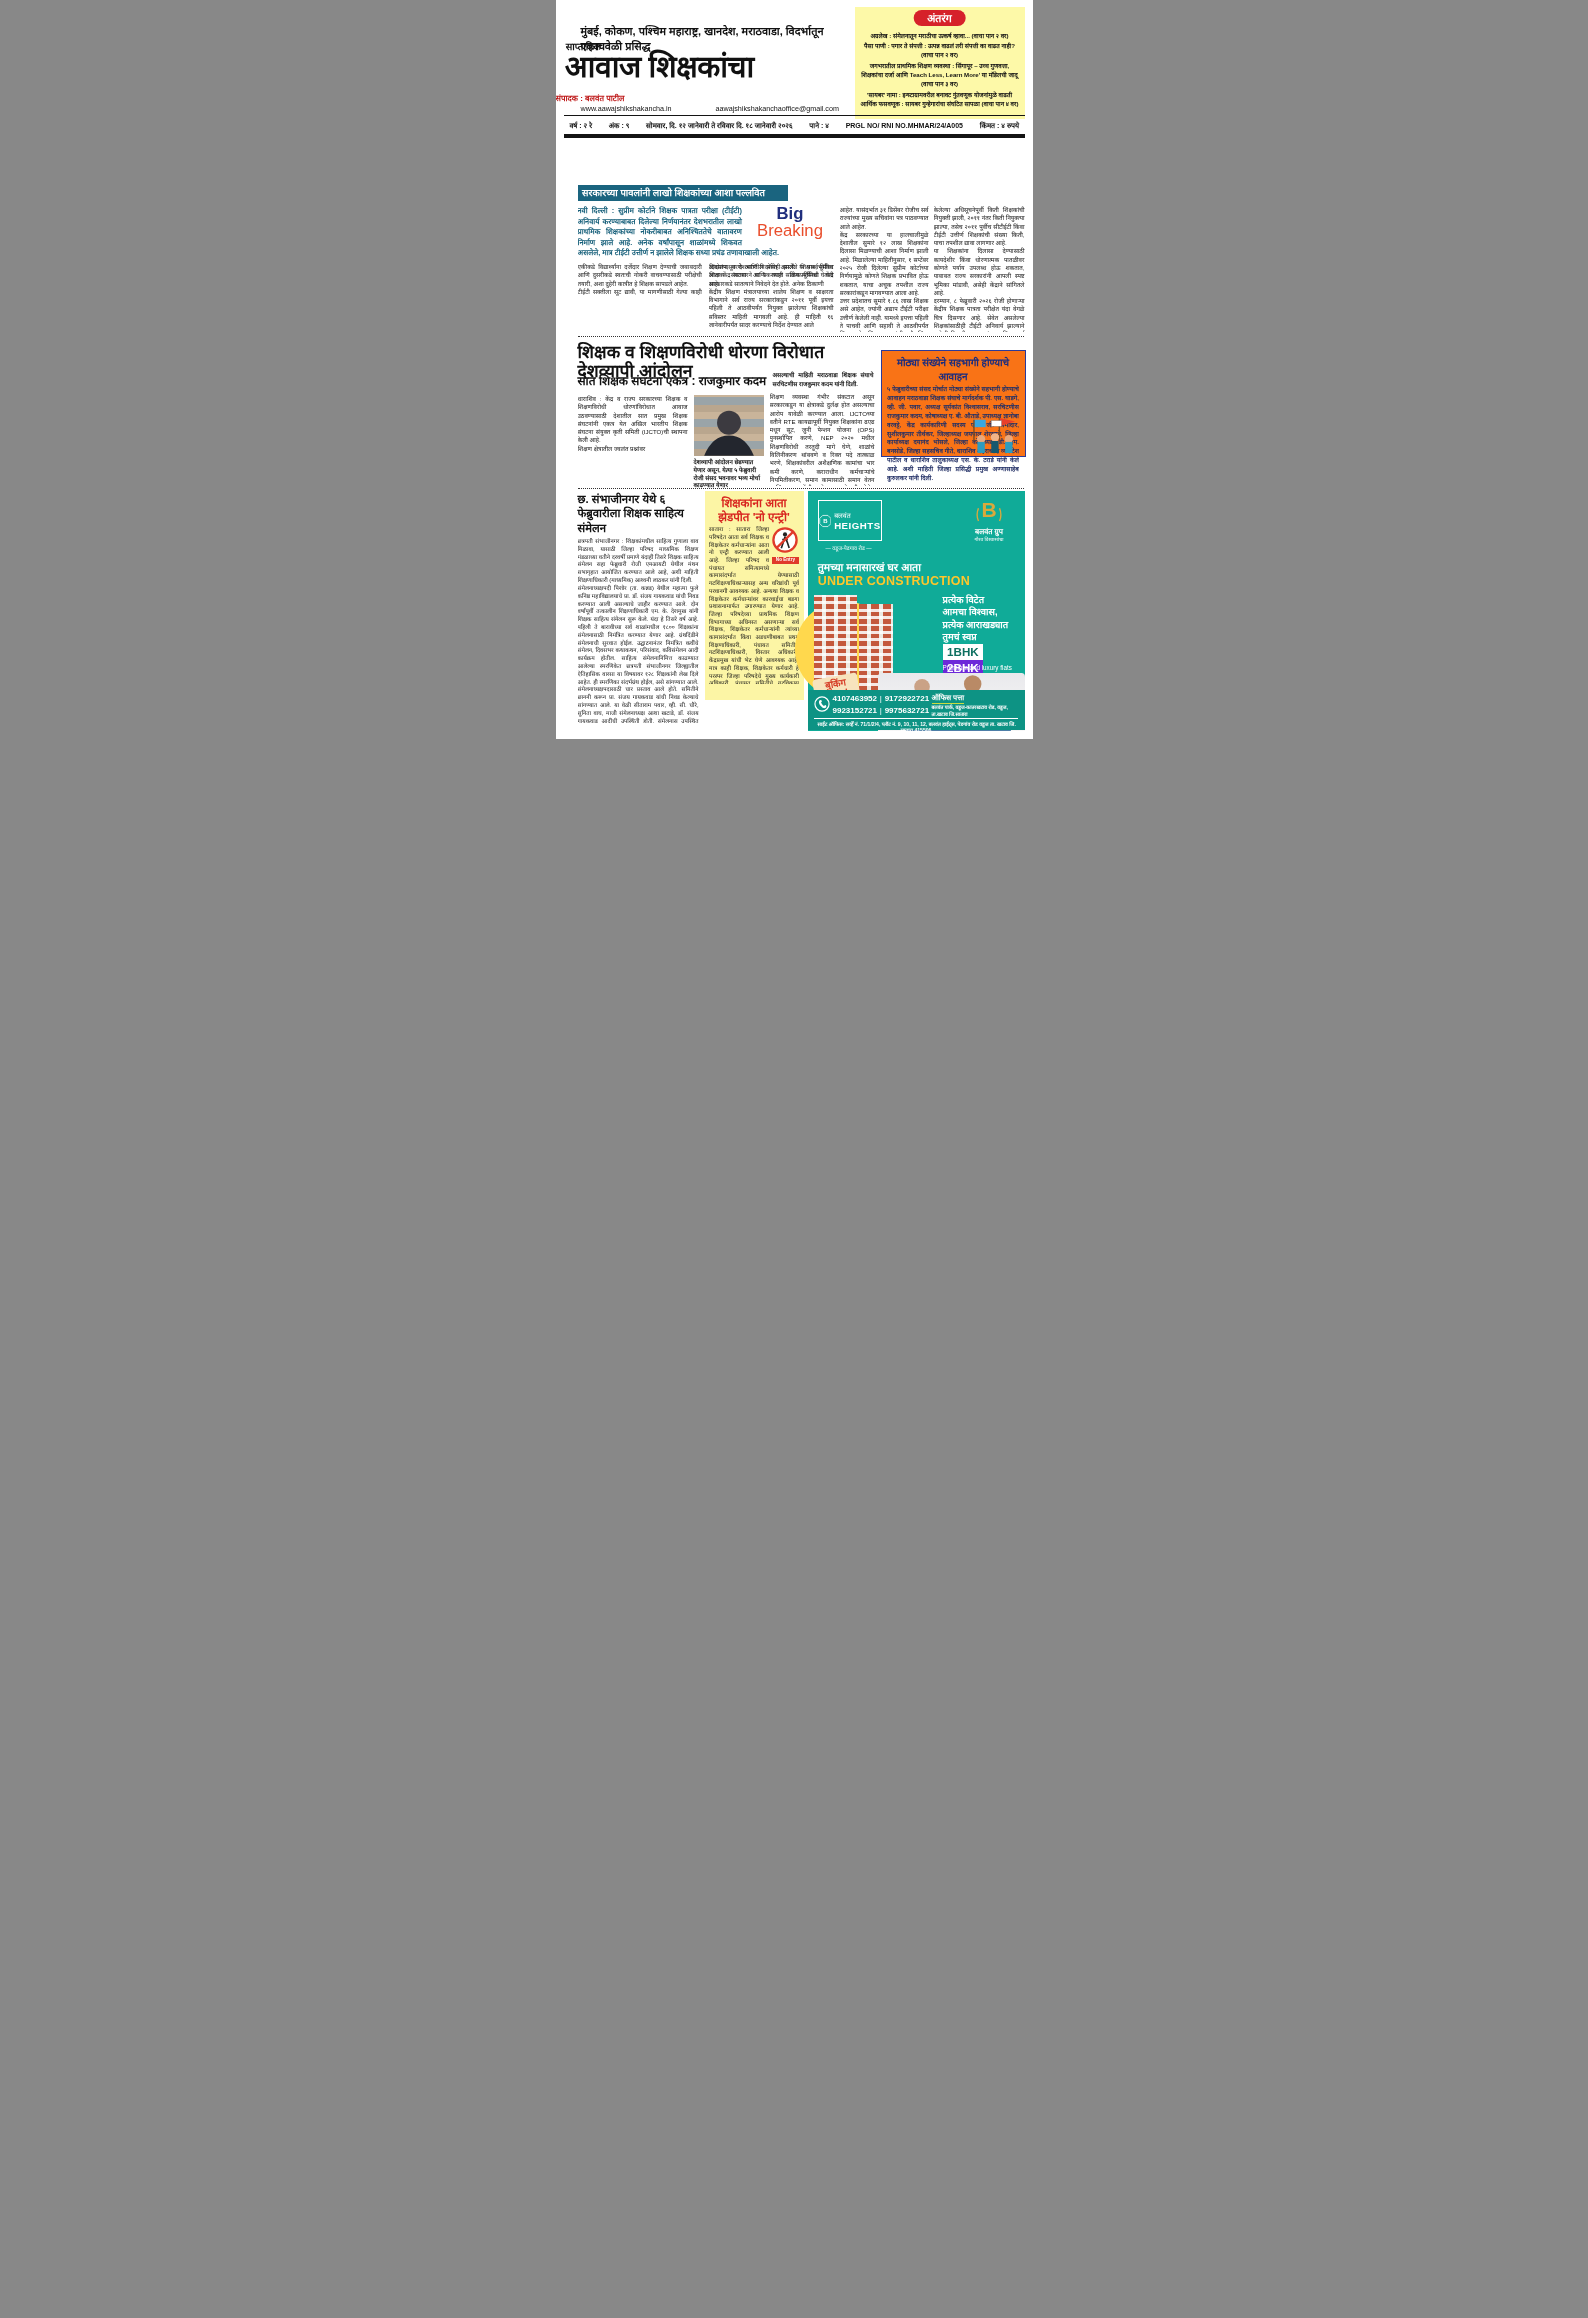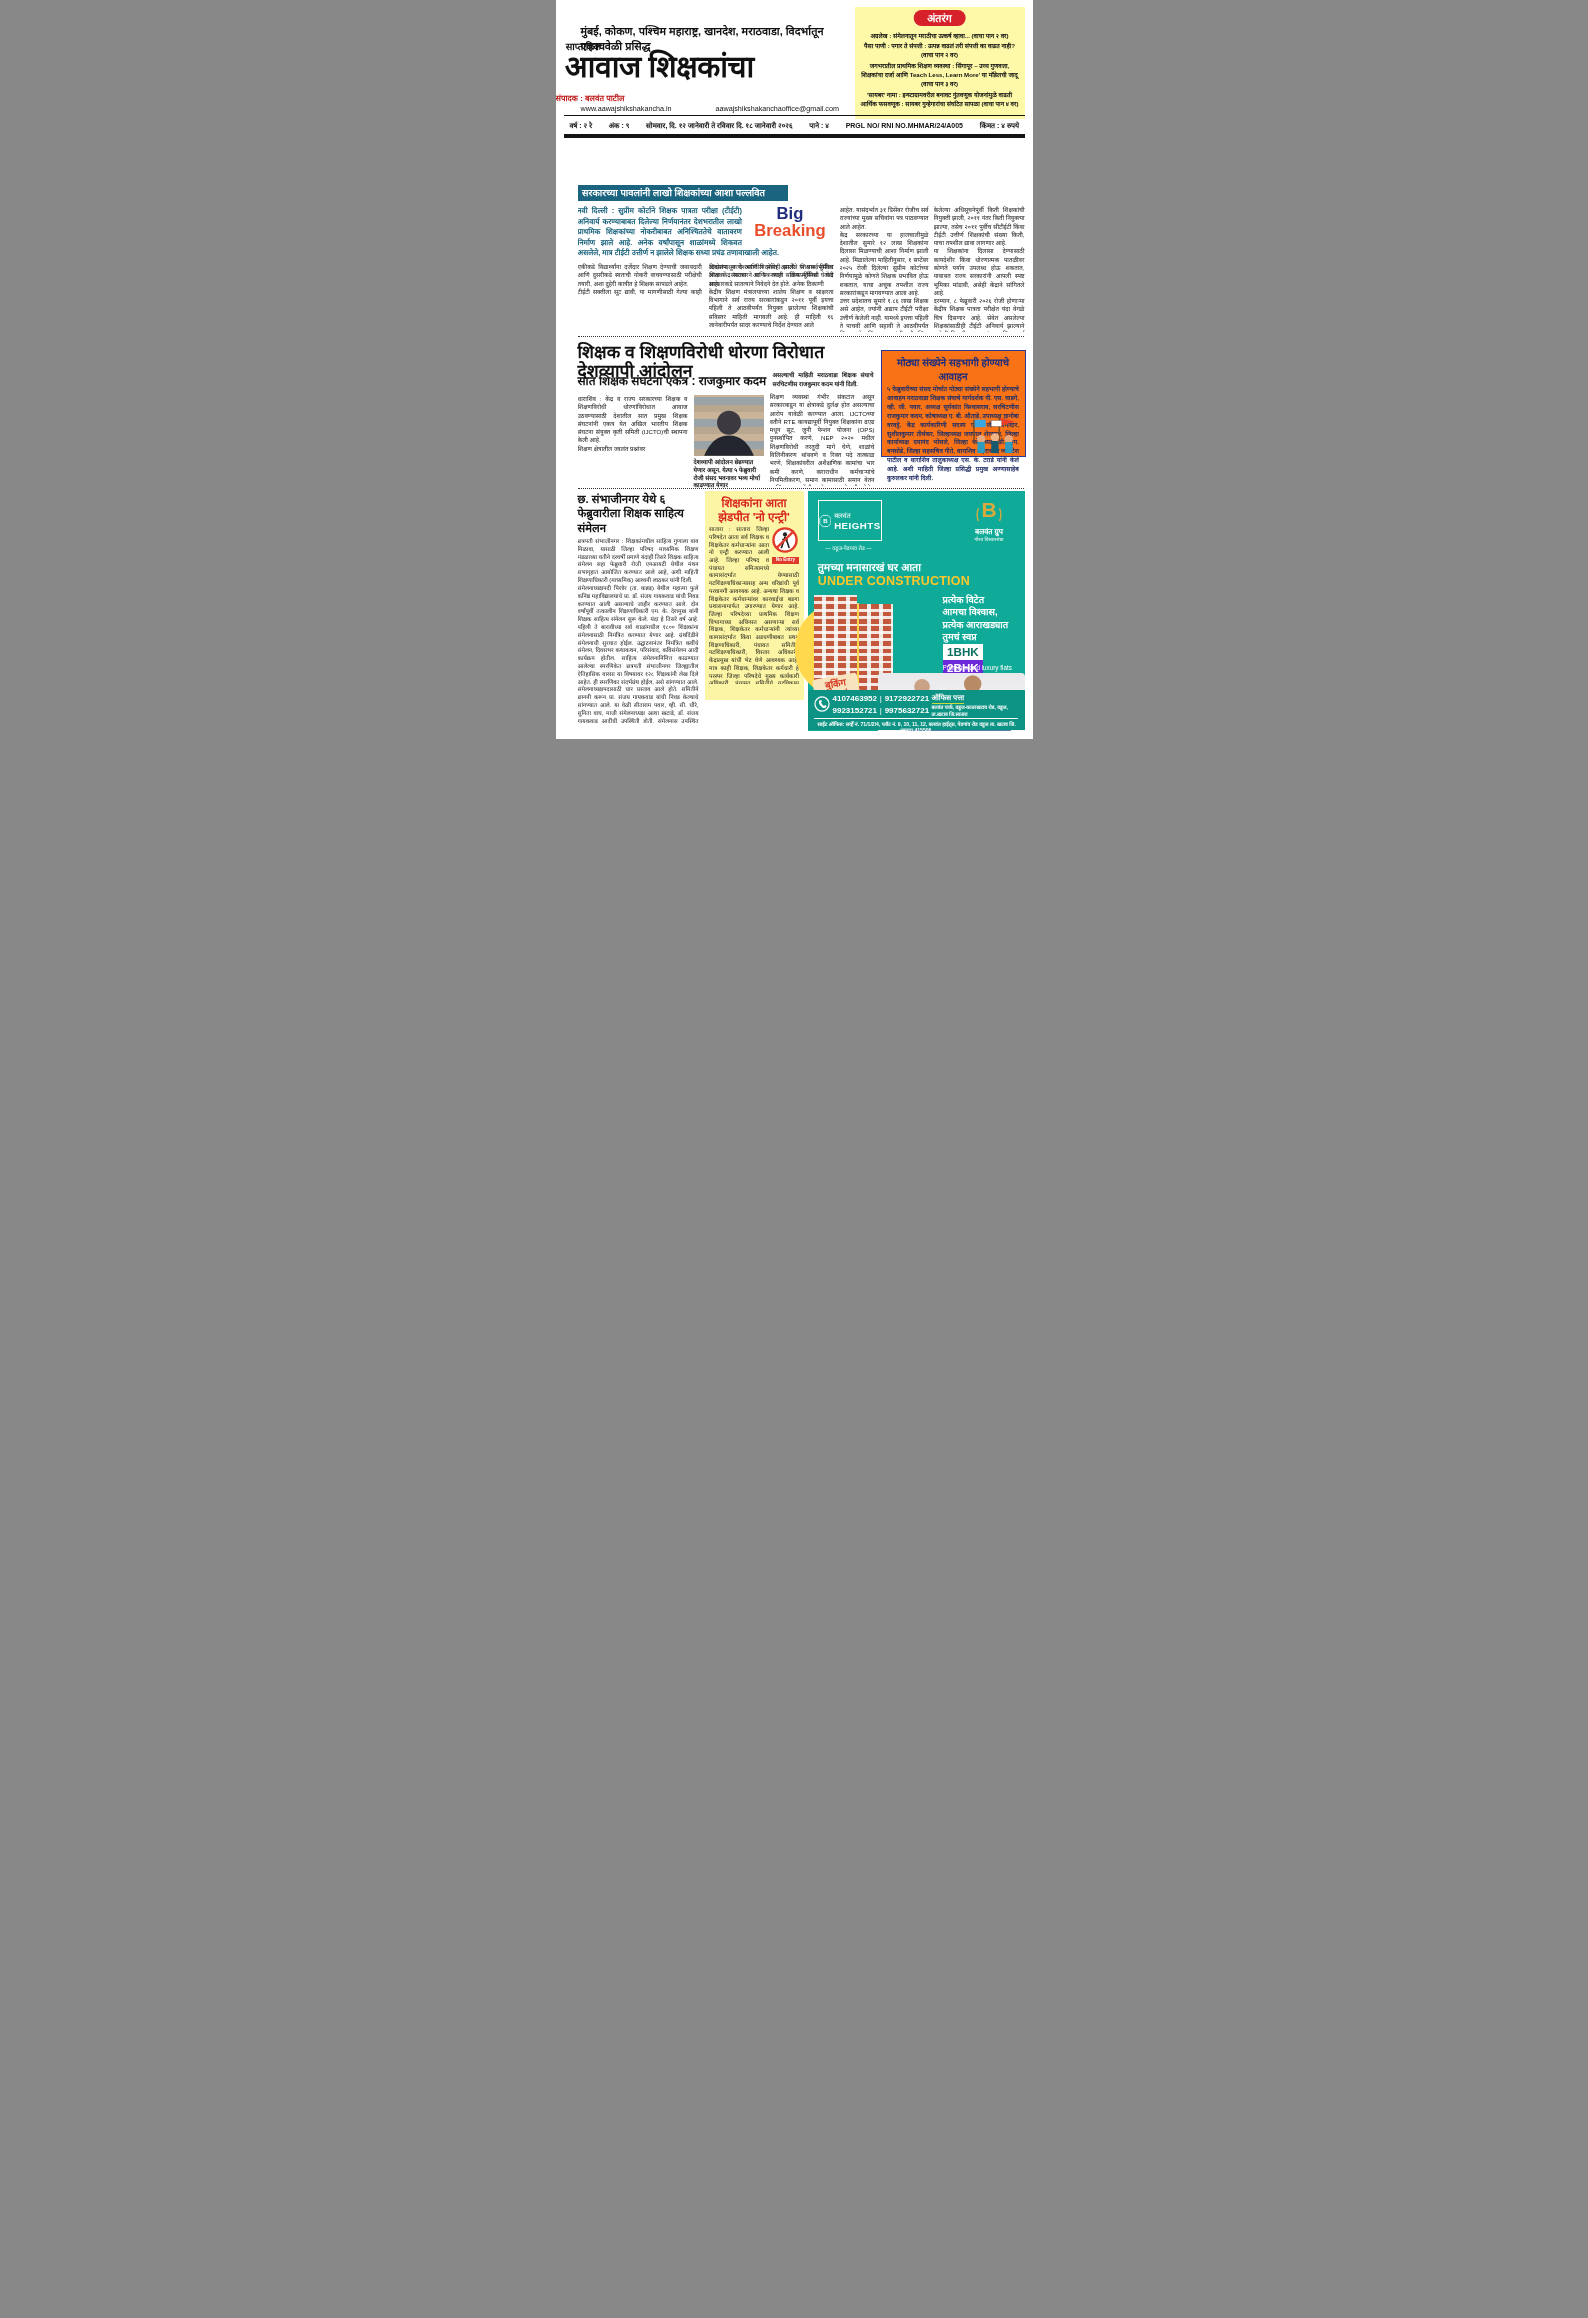--- a/index.html
+++ b/index.html
@@ -30,21 +30,21 @@
      justify-content:space-between;padding:0 5.6px;box-sizing:border-box;font-size:7px;font-weight:bold;}
   .thickbar{left:8.3px;top:134px;width:461px;height:3.7px;background:#141414;}
 
   
   .a1-head{left:8.3px;top:141px;width:460px;text-align:center;color:#7c1b1e;font-size:26px;font-weight:900;}
   .a1-subbar{left:22px;top:185px;width:210px;height:16px;background:#1a647f;}
   .a1-subbar span{display:block;color:#fff;font-size:9.5px;font-weight:bold;line-height:16px;padding-left:4.6px;}
   .a1-lead{left:22px;top:206px;width:256px;height:55px;font-size:7.4px;font-weight:bold;color:#165f7a;line-height:1.42;}
   .bigbreaking{float:right;width:87px;margin:0 0 1.9px 4.6px;text-align:center;}
   .bigbreaking .b1{display:block;color:#202e7d;font-size:16.7px;font-weight:900;line-height:1.0;}
-  .bigbreaking .b2{display:block;color:#e94e2c;font-size:16.7px;font-weight:700;line-height:1.0;}
+  .bigbreaking .b2{display:block;color:#e94e2c;font-size:16.7px;font-weight:400;line-height:1.0;}
   .swoosh{height:1.9px;background:#e94e2c;border-radius:1.4px;margin:1.4px 0 0 auto;}
   .cols12{left:22px;top:263px;width:256px;height:69px;column-count:2;column-gap:7.4px;font-size:6.1px;line-height:1.36;}
   .col3{left:284px;top:206px;width:89px;height:126px;font-size:6.1px;line-height:1.36;}
   .col4{left:378px;top:206px;width:91px;height:126px;font-size:6.1px;line-height:1.36;}
   .dotted{border-top:1.4px dotted #333;width:446px;left:22px;}
 
   
   .a2-head{left:22px;top:343px;width:306px;font-size:17.6px;font-weight:900;line-height:1.1;}
   .a2-sub{left:22px;top:372px;width:190px;font-size:12px;font-weight:bold;}
   .a2-info{left:217px;top:371px;width:101px;font-size:6px;font-weight:bold;line-height:1.5;}

